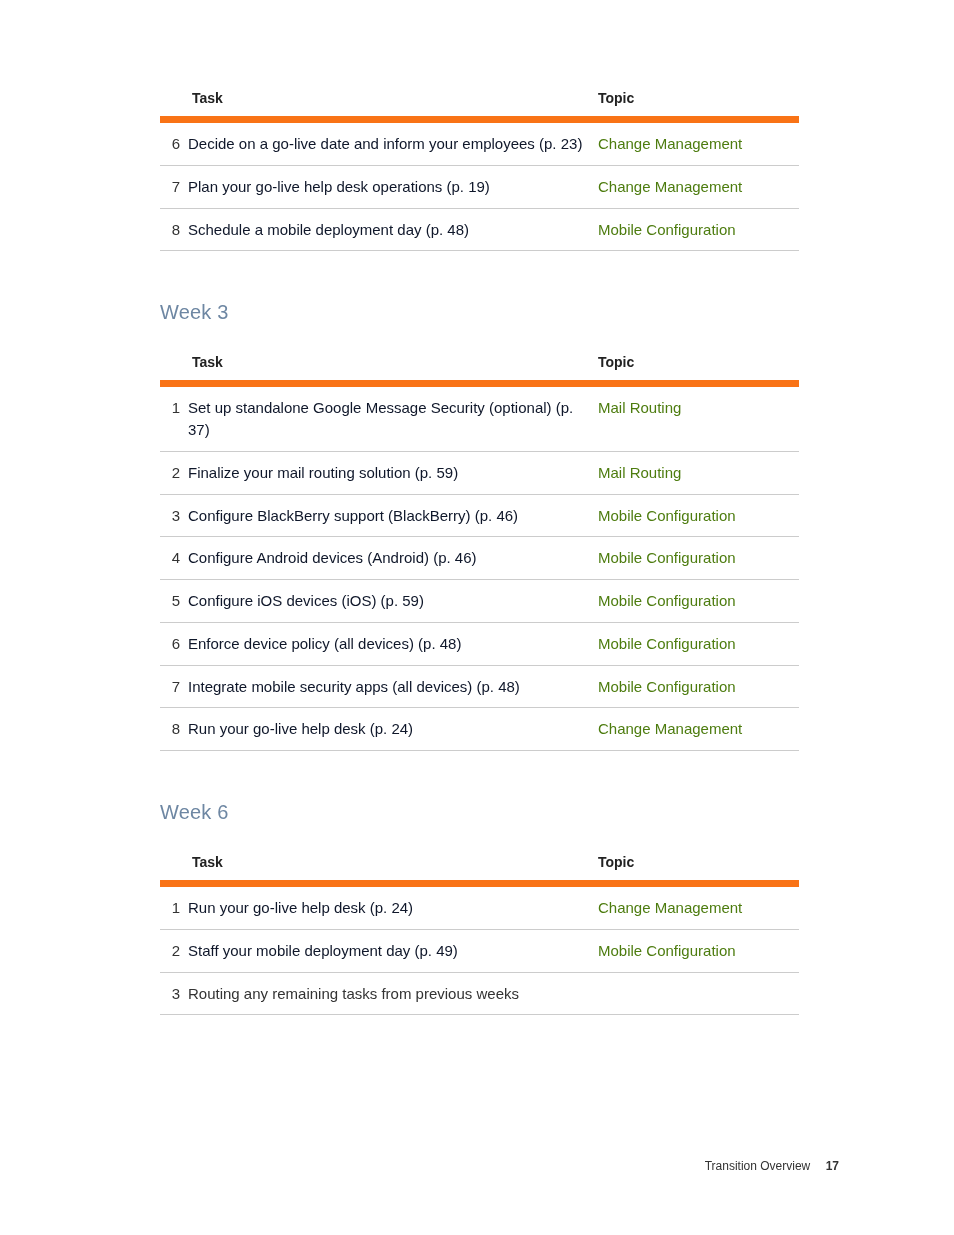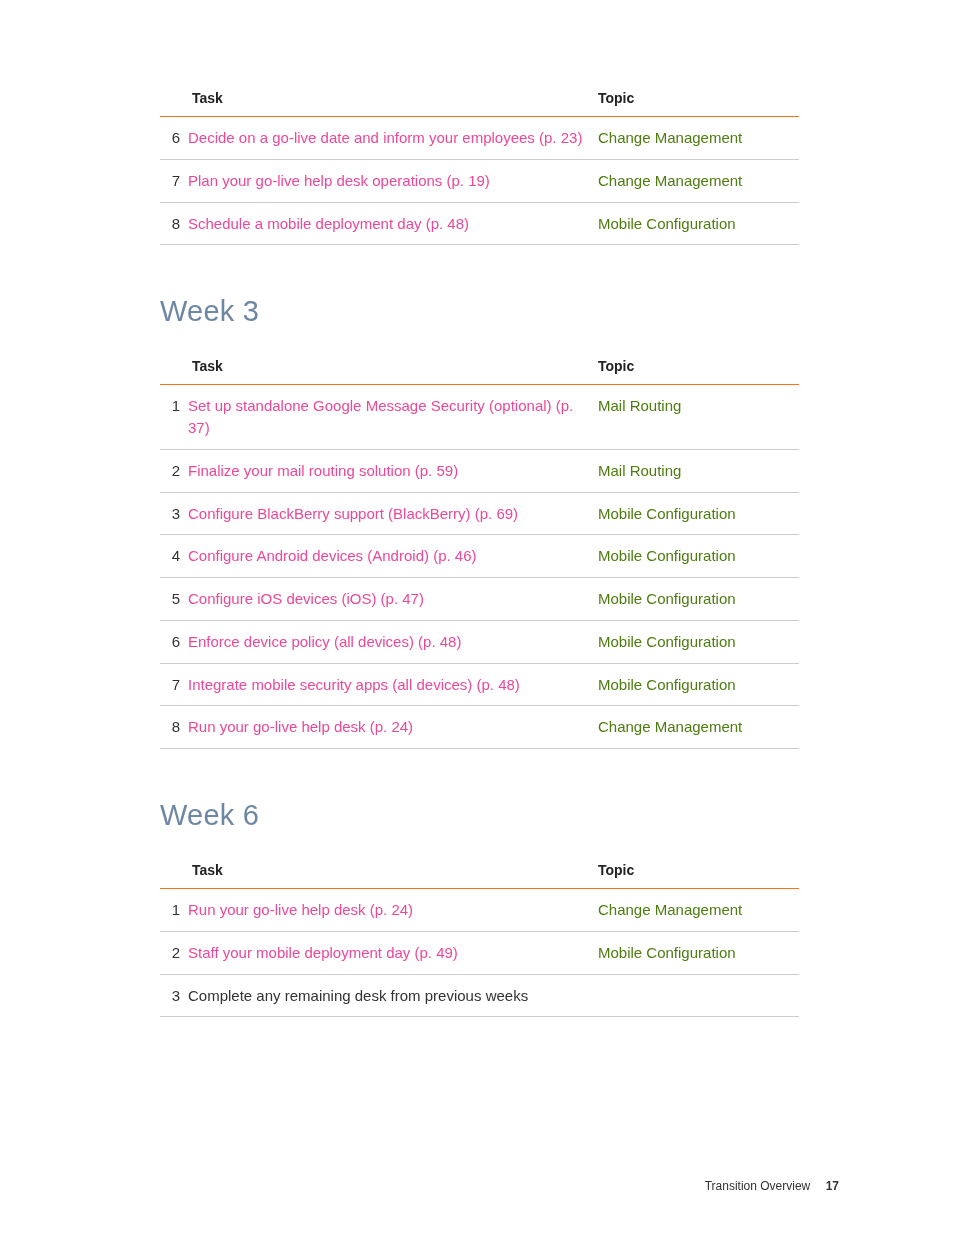--- a/index.html
+++ b/index.html
@@ -15,59 +15,59 @@
     .tbl {
       width: 100%;
       border-collapse: collapse;
       margin-bottom: 50px;
     }
     .tbl th {
       text-align: left;
       font-weight: bold;
       font-size: 14px;
       padding: 10px 4px 10px 0;
-      border-bottom: 1px solid #f97316;
+      border-bottom: 7px solid #f97316;
       color: #222;
     }
     .tbl th.num-col { width: 28px; }
     .tbl th.task-col { width: 410px; padding-left: 4px; }
     .tbl th.topic-col { }
     .tbl td {
       padding: 10px 4px 10px 0;
       border-bottom: 1px solid #ccc;
       font-size: 15px;
       vertical-align: top;
       line-height: 1.45;
     }
     .tbl td.num {
       text-align: right;
       padding-right: 8px;
       color: #333;
       white-space: nowrap;
     }
     .tbl td.task a {
-      color: #ec4899;
+      color: #0f172a;
       text-decoration: none;
     }
     .tbl td.task .plain {
       color: #333;
     }
     .tbl td.topic {
       color: #4d7c0f;
     }
     h2.week {
       font-weight: 300;
-      font-size: 29px;
+      font-size: 20px;
       color: #6e87a3;
       margin: 20px 0 20px 0;
       letter-spacing: 0.2px;
     }
     .footer {
       position: absolute;
-      bottom: 42px;
+      bottom: 62px;
       right: 115px;
       font-size: 12px;
       color: #333;
     }
     .footer .pg { font-weight: bold; margin-left: 12px; }
   </style>
 </head>
 <body>
 
 <table class="tbl">
@@ -113,31 +113,31 @@
         <td class="task"><a href="#">Set up standalone Google Message Security (optional) (p. 37)</a></td>
         <td class="topic">Mail Routing</td>
       </tr>
       <tr>
         <td class="num">2</td>
         <td class="task"><a href="#">Finalize your mail routing solution (p. 59)</a></td>
         <td class="topic">Mail Routing</td>
       </tr>
       <tr>
         <td class="num">3</td>
-        <td class="task"><a href="#">Configure BlackBerry support (BlackBerry) (p. 69)</a></td>
+        <td class="task"><a href="#">Configure BlackBerry support (BlackBerry) (p. 46)</a></td>
         <td class="topic">Mobile Configuration</td>
       </tr>
       <tr>
         <td class="num">4</td>
         <td class="task"><a href="#">Configure Android devices (Android) (p. 46)</a></td>
         <td class="topic">Mobile Configuration</td>
       </tr>
       <tr>
         <td class="num">5</td>
-        <td class="task"><a href="#">Configure iOS devices (iOS) (p. 47)</a></td>
+        <td class="task"><a href="#">Configure iOS devices (iOS) (p. 59)</a></td>
         <td class="topic">Mobile Configuration</td>
       </tr>
       <tr>
         <td class="num">6</td>
         <td class="task"><a href="#">Enforce device policy (all devices) (p. 48)</a></td>
         <td class="topic">Mobile Configuration</td>
       </tr>
       <tr>
         <td class="num">7</td>
         <td class="task"><a href="#">Integrate mobile security apps (all devices) (p. 48)</a></td>
@@ -167,21 +167,21 @@
         <td class="task"><a href="#">Run your go-live help desk (p. 24)</a></td>
         <td class="topic">Change Management</td>
       </tr>
       <tr>
         <td class="num">2</td>
         <td class="task"><a href="#">Staff your mobile deployment day (p. 49)</a></td>
         <td class="topic">Mobile Configuration</td>
       </tr>
       <tr>
         <td class="num">3</td>
-        <td class="task"><span class="plain">Complete any remaining desk from previous weeks</span></td>
+        <td class="task"><span class="plain">Routing any remaining tasks from previous weeks</span></td>
         <td class="topic"></td>
       </tr>
     </tbody>
 </table>
 
 <div class="footer">
   <span>Transition Overview</span>
   <span class="pg">17</span>
 </div>
 

